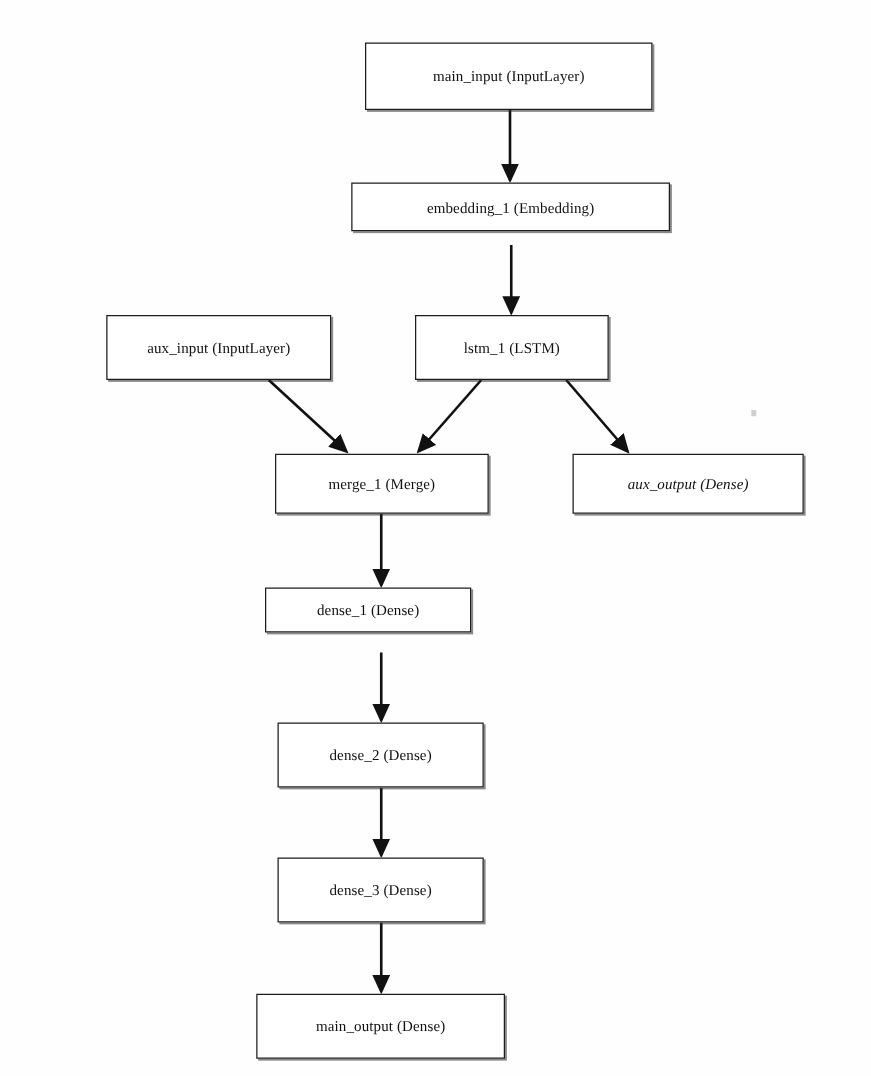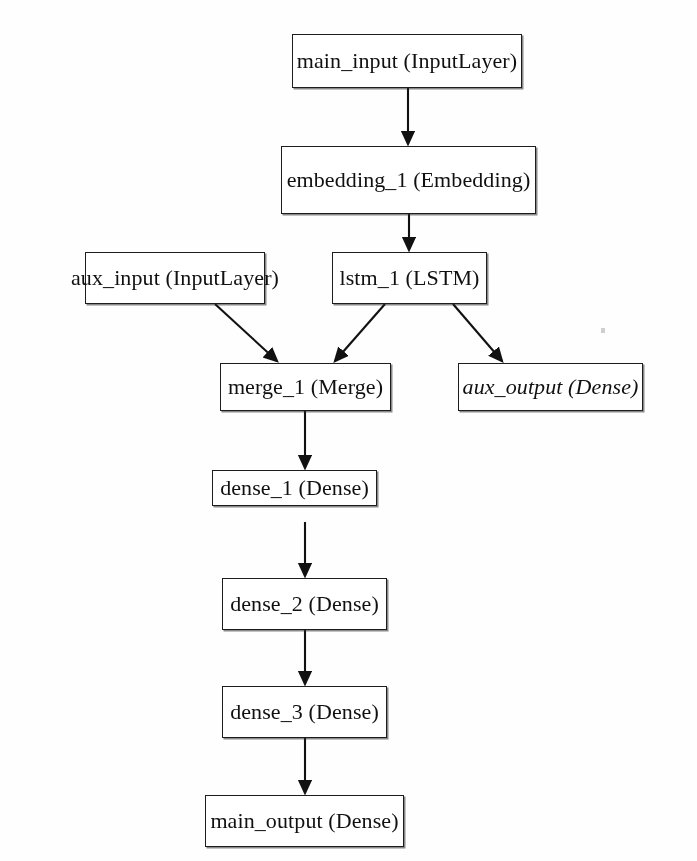--- a/index.html
+++ b/index.html
@@ -27,21 +27,21 @@
     box-sizing: border-box;
     background: #ffffff;
     border: 1.6px solid #1d1d1d;
     box-shadow: 1.5px 1.5px 0 0 rgba(40,40,40,0.55);
     display: flex;
     align-items: center;
     justify-content: center;
     z-index: 2;
   }
   .node .label {
-    font-size: 22px;
+    font-size: 12px;
     color: #101010;
     line-height: 1;
     white-space: nowrap;
     letter-spacing: 0.1px;
   }
   .speck {
     position: absolute;
     width: 4px;
     height: 5px;
     background: rgba(150,150,155,0.45);
@@ -70,21 +70,21 @@
         <line x1="305" y1="630" x2="305" y2="684"></line>
         <line x1="305" y1="738" x2="305" y2="793"></line>
       </g>
   </svg>
 
   <div class="speck" style="left:601px; top:328px;"></div>
 
   <div class="node" style="left: 292px; top: 34px; width: 230px; height: 54px;">
     <span class="label">main_input (InputLayer)</span>
   </div>
-  <div class="node" style="left: 281px; top: 146px; width: 255px; height: 68px;">
+  <div class="node" style="left: 281px; top: 146px; width: 255px; height: 39px;">
     <span class="label">embedding_1 (Embedding)</span>
   </div>
   <div class="node" style="left: 85px; top: 252px; width: 180px; height: 52px;">
     <span class="label">aux_input (InputLayer)</span>
   </div>
   <div class="node" style="left: 332px; top: 252px; width: 155px; height: 52px;">
     <span class="label">lstm_1 (LSTM)</span>
   </div>
   <div class="node" style="left: 220px; top: 363px; width: 171px; height: 48px; justify-content: center;">
     <span class="label">merge_1 (Merge)</span>

